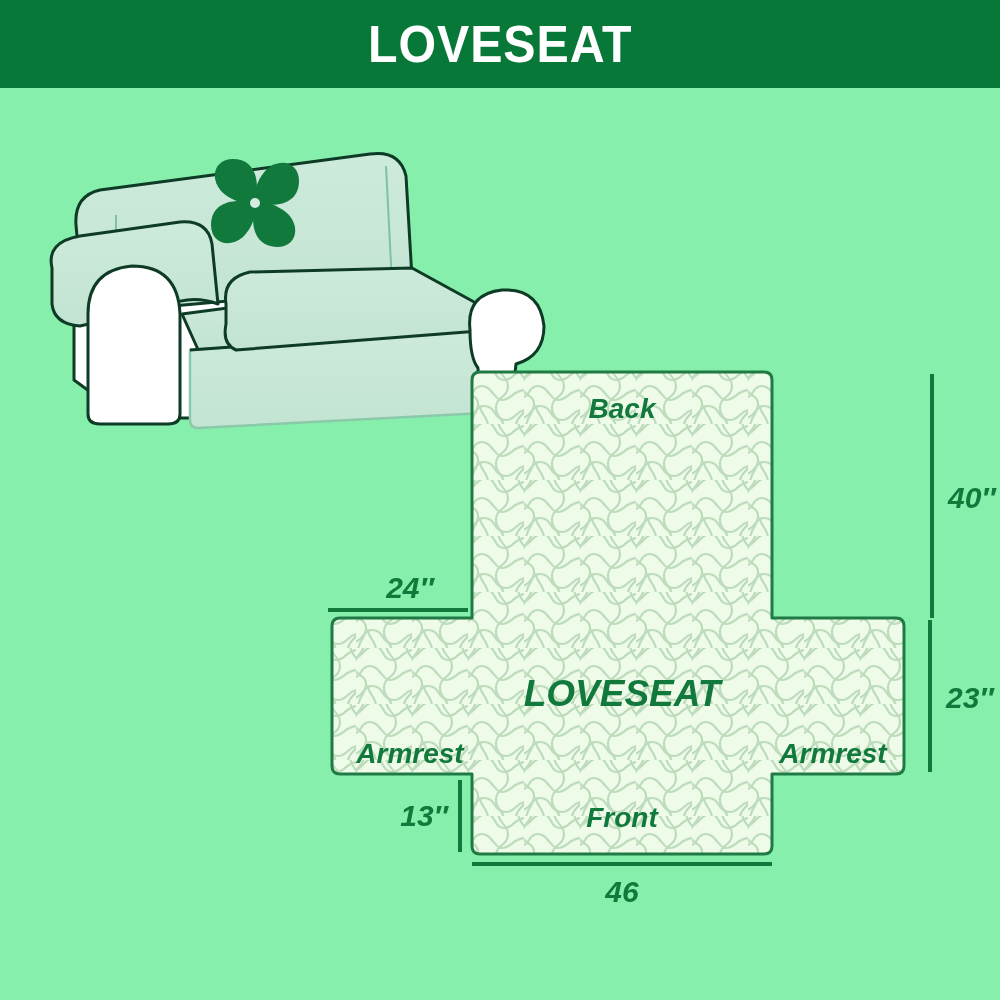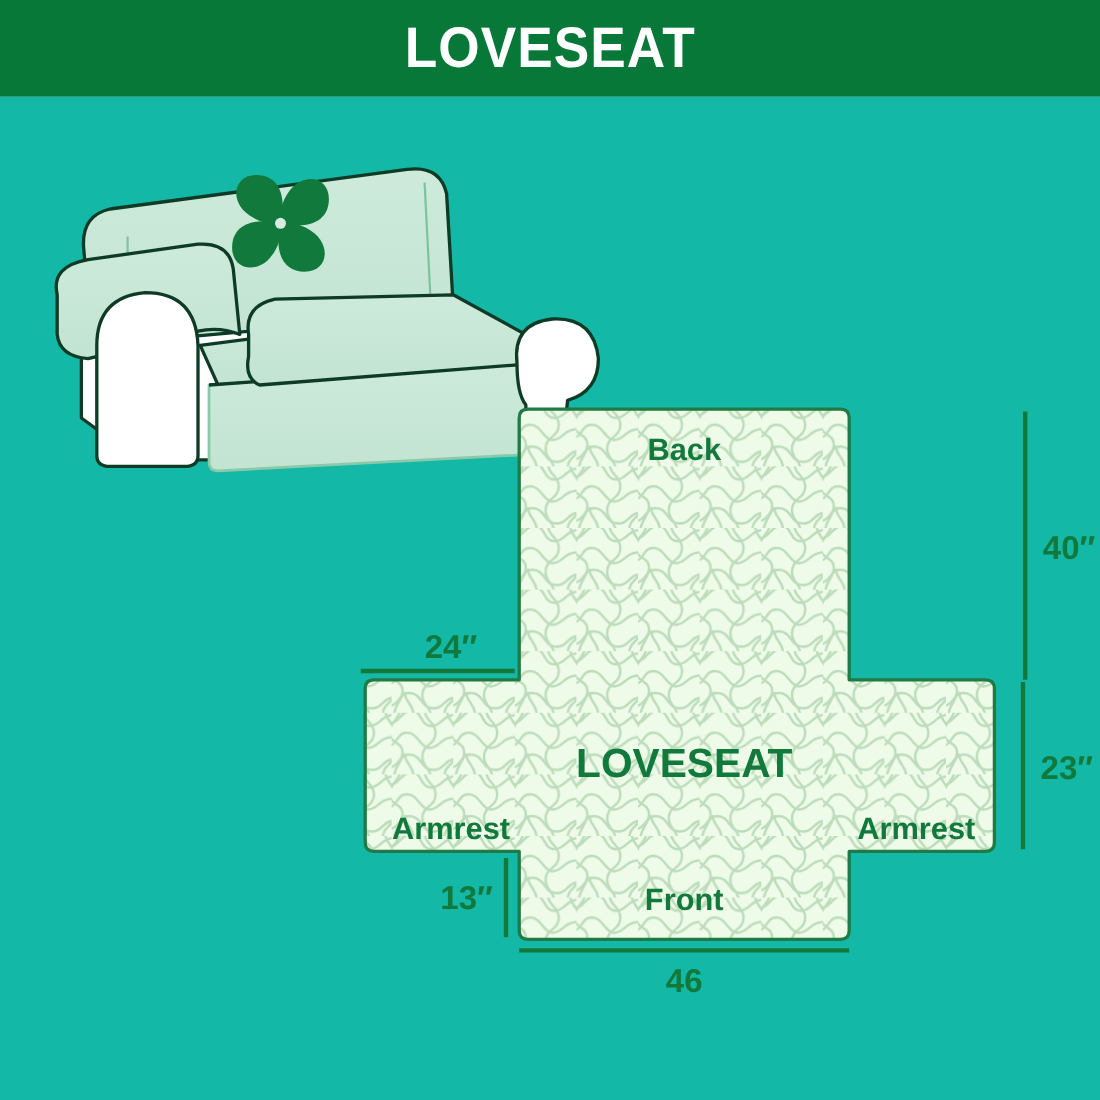--- a/index.html
+++ b/index.html
@@ -37,21 +37,22 @@
     transform: scaleX(0.93);
   }
 
   
   #page-canvas {
     position: absolute;
     left: 0;
     top: 88px;
     width: 1000px;
     height: 912px;
-    background: #14b8a6;
+    background: #86efac;
+    font-style: italic;
   }
 
   #sofa-illustration {
     position: absolute;
     left: 40px;
     top: 30px;
     width: 520px;
     height: 330px;
   }
 

